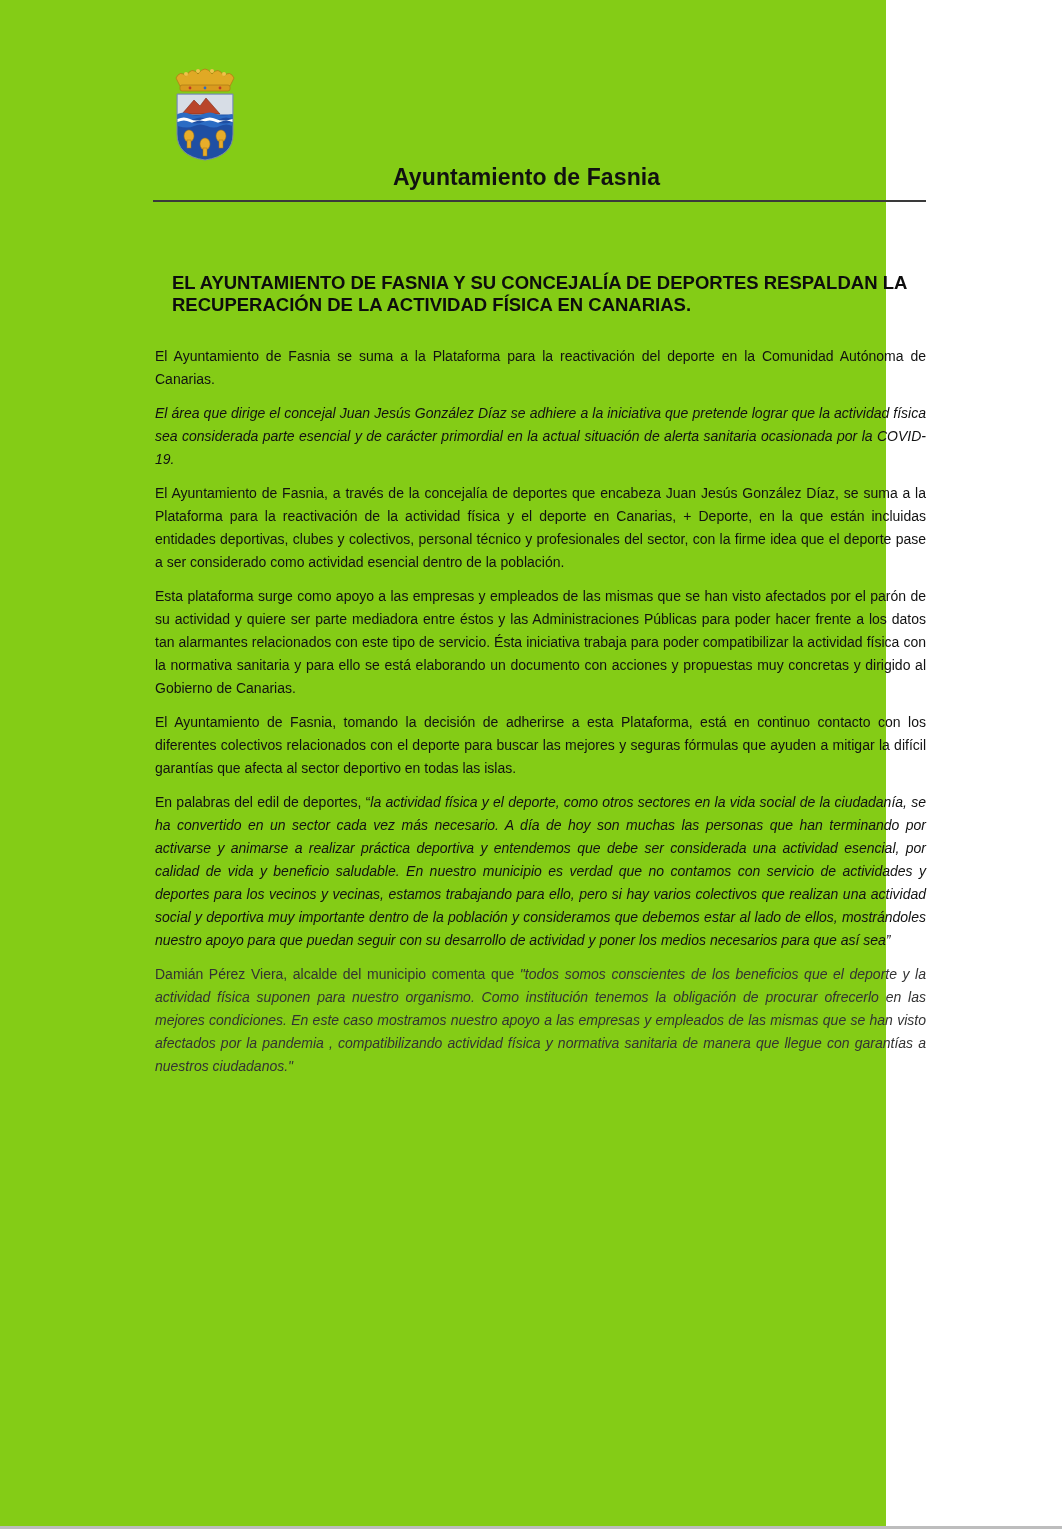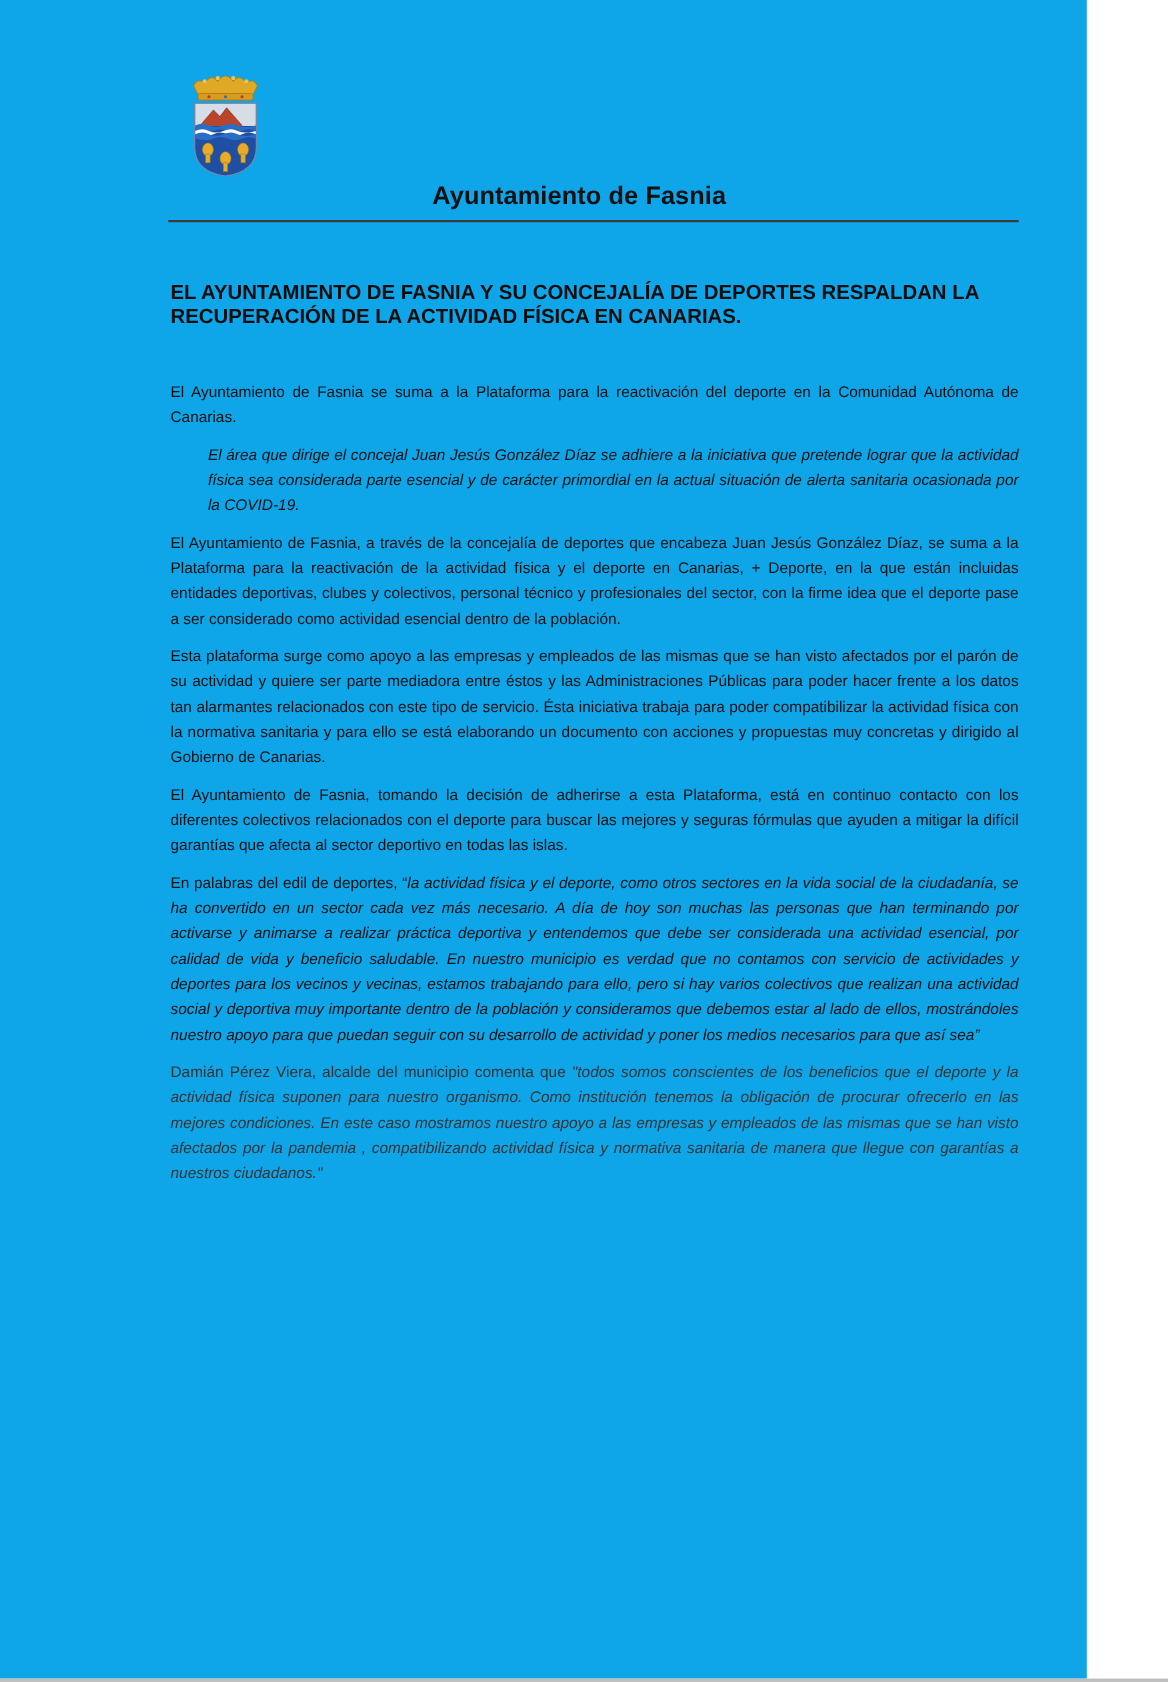--- a/index.html
+++ b/index.html
@@ -11,23 +11,23 @@
     width: 1062px;
     height: 1529px;
     position: relative;
     overflow: hidden;
     font-family: "Liberation Sans", sans-serif;
     color: #111111;
   }
   .page {
     position: absolute;
     left: 0; top: 0;
-    width: 988px;
+    width: 886px;
     height: 1526px;
-    background: #0ea5e9;
+    background: #84cc16;
   }
   .page-bottom-edge {
     position: absolute;
     left: 0; bottom: 0;
     width: 1062px;
     height: 3px;
     background: #bdbdbd;
   }
   .logo {
     position: absolute;
@@ -70,21 +70,21 @@
     top: 345px;
     width: 771px;
   }
   .para {
     font-size: 14px;
     line-height: 23px;
     text-align: justify;
     margin: 0 0 11px 0;
     color: #111111;
   }
-  .para.italic { font-style: italic; margin-left: 34px; }
+  .para.italic { font-style: italic; }
   .para.gray { color: #333333; }
   .it { font-style: italic; }
 </style>
 </head>
 <body>
 
 <div class="page">
 
   <div class="logo">
     <svg width="70" height="98" viewBox="0 0 70 98">
@@ -117,21 +117,21 @@
         <rect x="49" y="76" width="4" height="8"></rect>
         <ellipse cx="35" cy="80" rx="5" ry="6"></ellipse>
         <rect x="33" y="84" width="4" height="8"></rect>
       </g>
     </svg>
   </div>
 
   <div class="org-name">Ayuntamiento de Fasnia</div>
   <div class="header-rule"></div>
 
-  <h1 class="headline" style="margin:0;">EL AYUNTAMIENTO DE FASNIA Y SU CONCEJALÍA DE DEPORTES RESPALDAN LA RECUPERACIÓN DE LA ACTIVIDAD FÍSICA EN CANARIAS.</h1>
+  <h1 class="headline" style="margin:17px;">EL AYUNTAMIENTO DE FASNIA Y SU CONCEJALÍA DE DEPORTES RESPALDAN LA RECUPERACIÓN DE LA ACTIVIDAD FÍSICA EN CANARIAS.</h1>
 
   <div class="body">
     <p class="para">El Ayuntamiento de Fasnia se suma a la Plataforma para la reactivación del deporte en la Comunidad Autónoma de Canarias.</p>
     <p class="para italic">El área que dirige el concejal Juan Jesús González Díaz se adhiere a la iniciativa que pretende lograr que la actividad física sea considerada parte esencial y de carácter primordial en la actual situación de alerta sanitaria ocasionada por la COVID-19.</p>
     <p class="para">El Ayuntamiento de Fasnia, a través de la concejalía de deportes que encabeza Juan Jesús González Díaz, se suma a la Plataforma para la reactivación de la actividad física y el deporte en Canarias, + Deporte, en la que están incluidas entidades deportivas, clubes y colectivos, personal técnico y profesionales del sector, con la firme idea que el deporte pase a ser considerado como actividad esencial dentro de la población.</p>
     <p class="para">Esta plataforma surge como apoyo a las empresas y empleados de las mismas que se han visto afectados por el parón de su actividad y quiere ser parte mediadora entre éstos y las Administraciones Públicas para poder hacer frente a los datos tan alarmantes relacionados con este tipo de servicio. Ésta iniciativa trabaja para poder compatibilizar la actividad física con la normativa sanitaria y para ello se está elaborando un documento con acciones y propuestas muy concretas y dirigido al Gobierno de Canarias.</p>
     <p class="para">El Ayuntamiento de Fasnia, tomando la decisión de adherirse a esta Plataforma, está en continuo contacto con los diferentes colectivos relacionados con el deporte para buscar las mejores y seguras fórmulas que ayuden a mitigar la difícil garantías que afecta al sector deportivo en todas las islas.</p>
     <p class="para"><span>En palabras del edil de deportes, “</span><span class="it">la actividad física y el deporte, como otros sectores en la vida social de la ciudadanía, se ha convertido en un sector cada vez más necesario. A día de hoy son muchas las personas que han terminando por activarse y animarse a realizar práctica deportiva y entendemos que debe ser considerada una actividad esencial, por calidad de vida y beneficio saludable. En nuestro municipio es verdad que no contamos con servicio de actividades y deportes para los vecinos y vecinas, estamos trabajando para ello, pero si hay varios colectivos que realizan una actividad social y deportiva muy importante dentro de la población y consideramos que debemos estar al lado de ellos, mostrándoles nuestro apoyo para que puedan seguir con su desarrollo de actividad y poner los medios necesarios para que así sea”</span></p>
     <p class="para gray"><span>Damián Pérez Viera, alcalde del municipio comenta que </span><span class="it">"todos somos conscientes de los beneficios que el deporte y la actividad física suponen para nuestro organismo. Como institución tenemos la obligación de procurar ofrecerlo en las mejores condiciones. En este caso mostramos nuestro apoyo a las empresas y empleados de las mismas que se han visto afectados por la pandemia , compatibilizando actividad física y normativa sanitaria de manera que llegue con garantías a nuestros ciudadanos."</span></p>
   </div>

